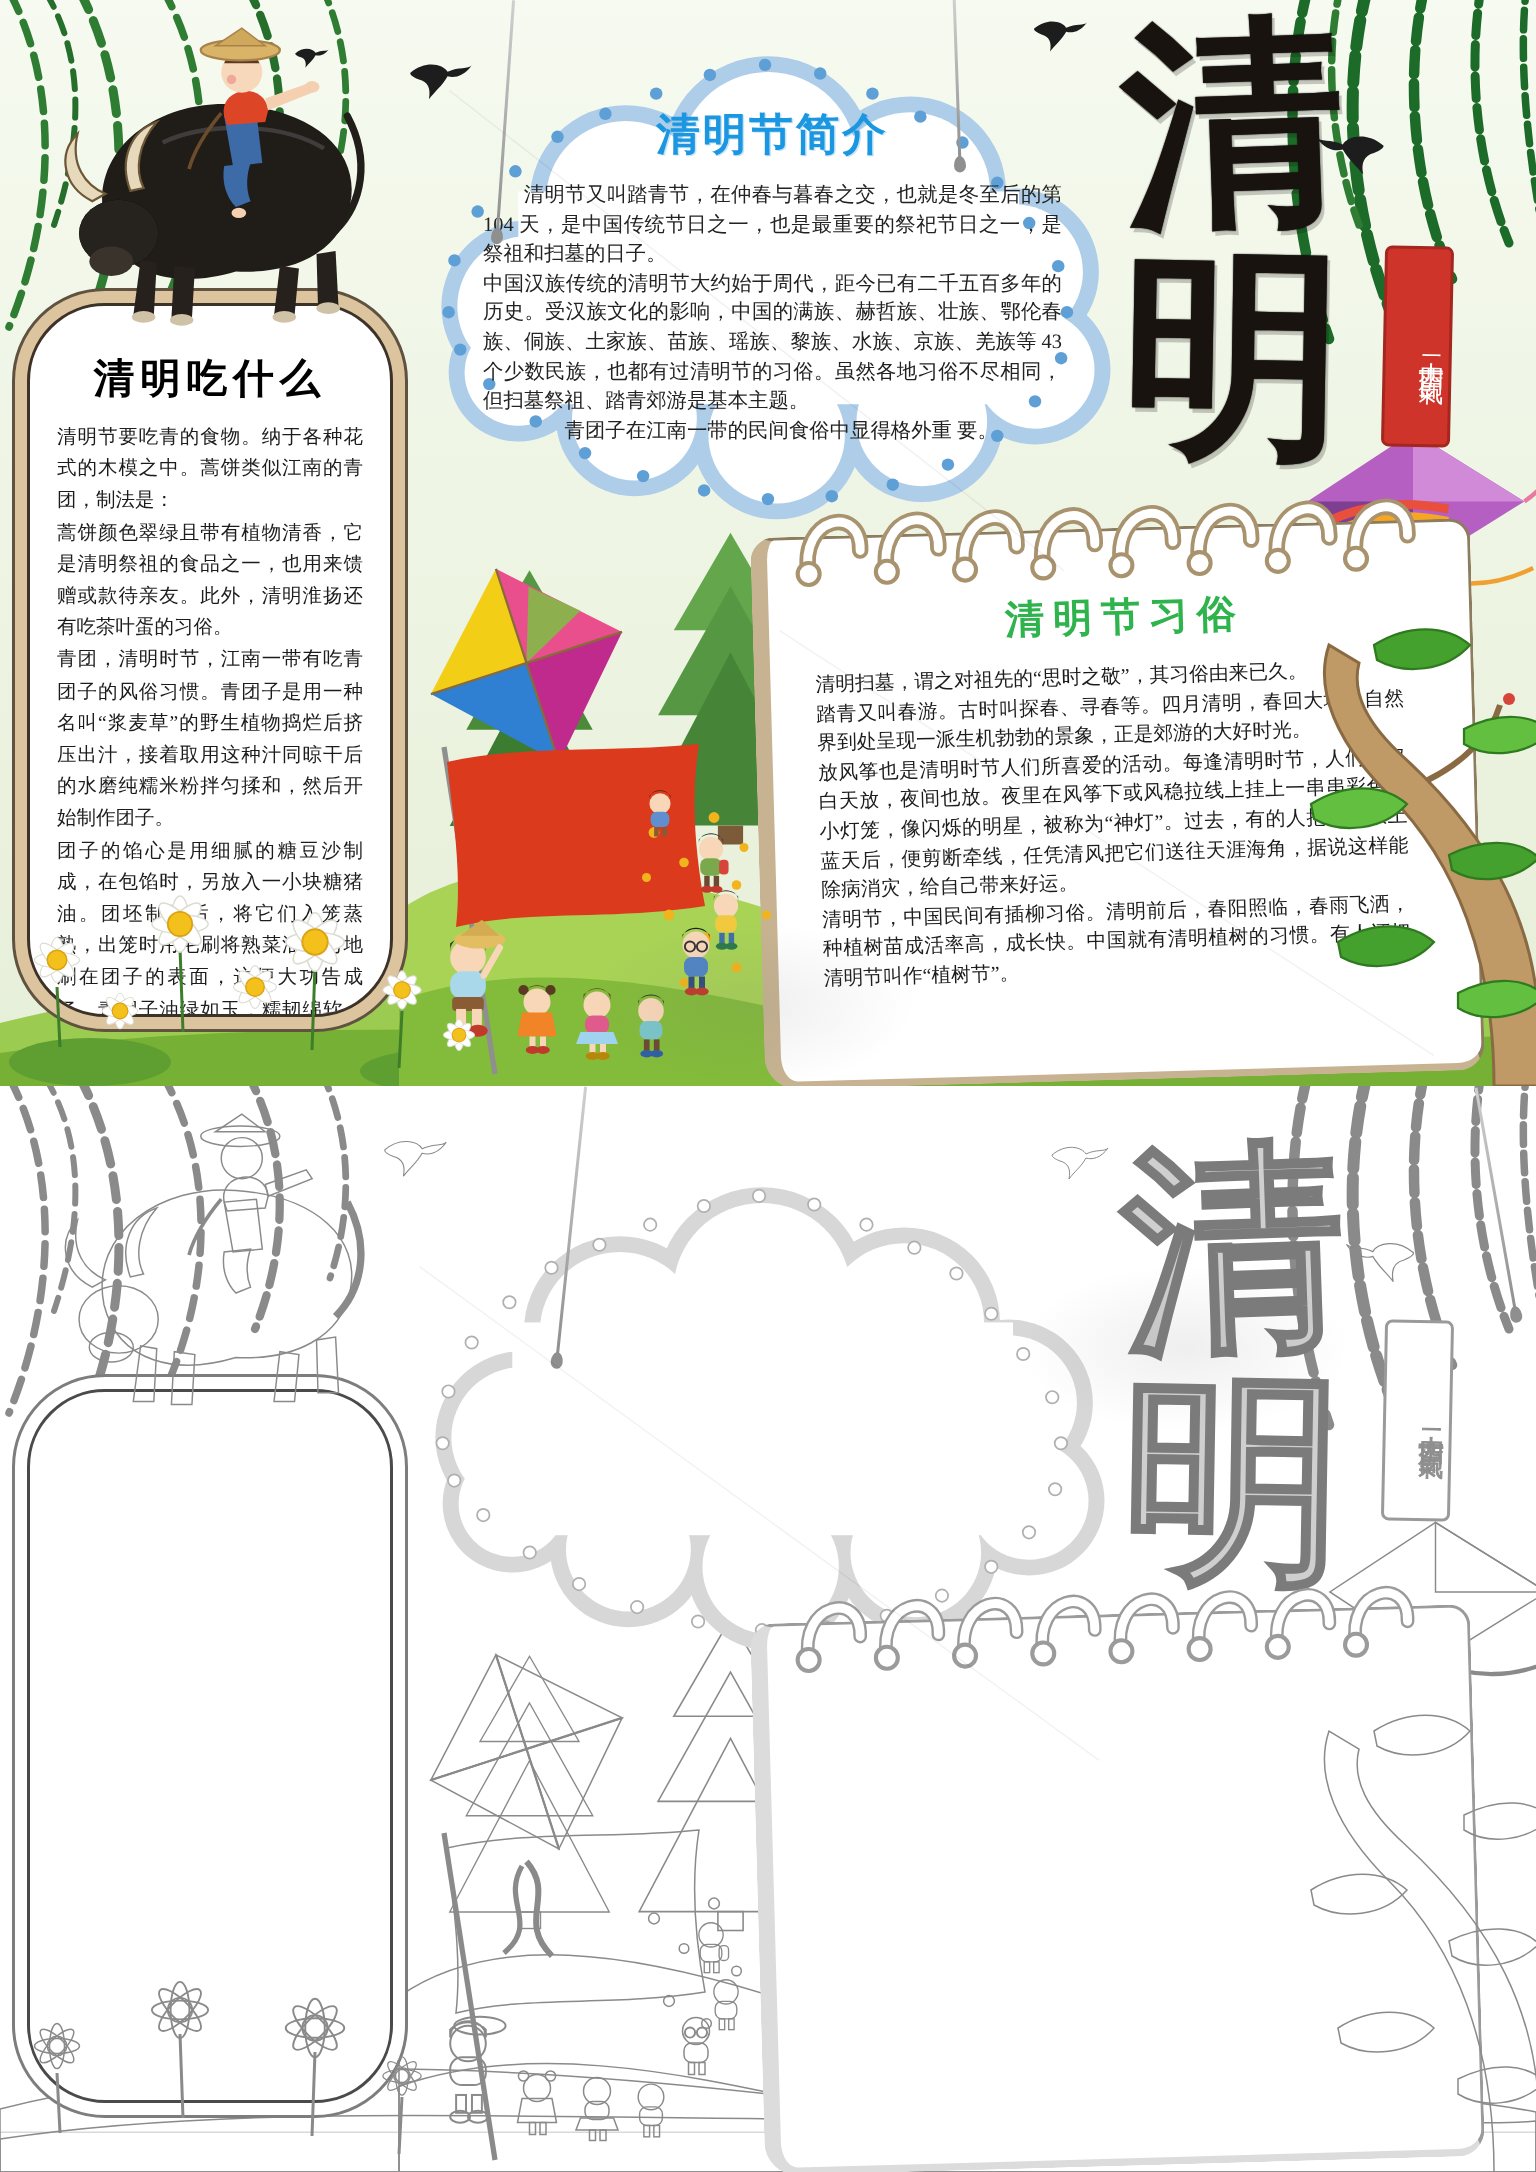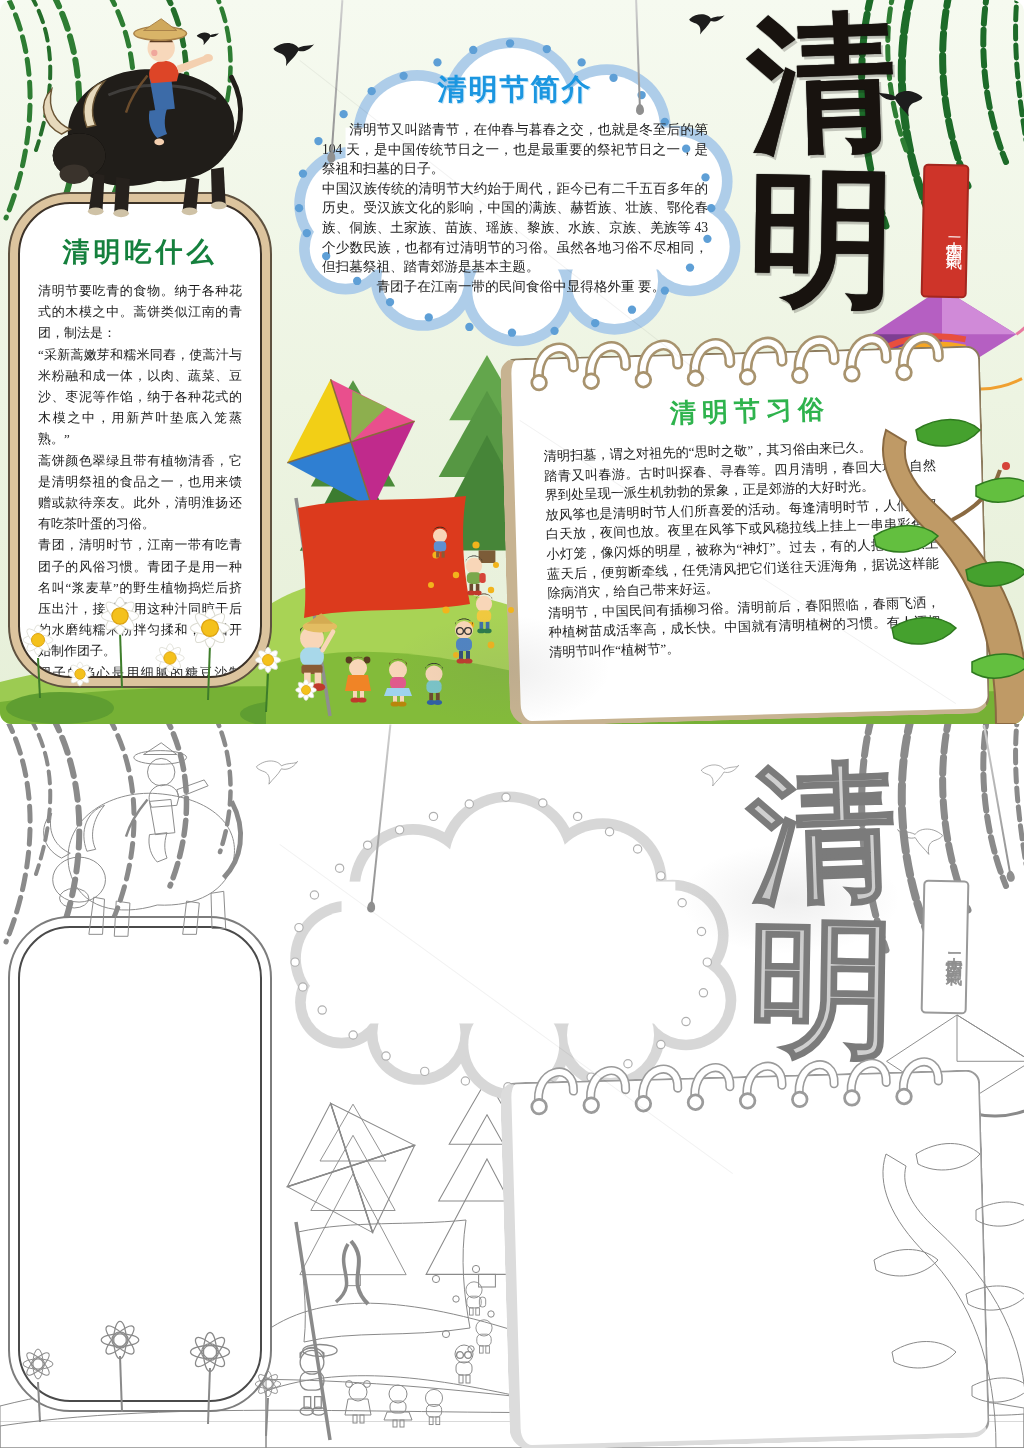--- a/index.html
+++ b/index.html
@@ -1,19 +1,19 @@
 <!DOCTYPE html>
 <html><head>
 <meta charset="utf-8">
 <style>
   html,body{margin:0;padding:0;background:#ffffff;}
   .poster{position:relative;width:1024px;height:1448px;overflow:hidden;background:#fff;
           font-family:"Liberation Serif", serif;}
   .half{position:absolute;left:0;width:1024px;height:724px;overflow:hidden;}
-  .half.color{top:0;background:linear-gradient(180deg,#f6faf0 0%,#edf4e2 55%,#e6efd8 100%);border-radius:12px;}
+  .half.color{top:0;background:linear-gradient(180deg,#f6faf0 0%,#edf4e2 55%,#e6efd8 100%);}
   .half.sketch{top:724px;background:#ffffff;}
 
   
   .abs{position:absolute;}
   svg{display:block;overflow:visible;}
   .title{margin:0;text-align:center;font-weight:bold;letter-spacing:2px;}
   .body p{margin:0;text-align:justify;}
 
   
   .string{position:absolute;width:2px;background:linear-gradient(#cfcfcf,#8f8f8f);z-index:6;}
@@ -31,21 +31,21 @@
   .cloud-content .title{font-family:"Liberation Sans",sans-serif;font-size:29px;color:#1b96e0;
       text-shadow:1px 1px 0 rgba(27,150,224,.25);}
   .intro-body{margin-top:10px;font-size:13.6px;line-height:19.6px;color:#222;}
   .ti2{text-indent:2em;} .ti1{text-indent:1em;} .ti0{text-indent:0;} .ti4{text-indent:4em;}
 
   
   .panel-outer{position:absolute;border:2px solid #5f5240;background:#dcc49e;border-radius:62px;
       padding:8px;box-sizing:border-box;z-index:5;}
   .panel-inner{width:100%;height:100%;box-sizing:border-box;background:#fff;border:2.5px solid #3c3228;
       border-radius:52px;padding:30px 18px 20px 18px;overflow:hidden;}
-  .panel-inner .title{font-size:27px;color:#15803d;letter-spacing:4px;margin-bottom:10px;}
+  .panel-inner .title{font-size:27px;color:#000000;letter-spacing:4px;margin-bottom:10px;}
   .eat-body{font-size:13px;line-height:21.2px;color:#1c1c1c;}
   .sketch .panel-outer{background:#fff;border-color:#7d7d7d;}
   .sketch .panel-inner{border-color:#4a4a4a;}
 
   
   .notebook{z-index:6;transform:rotate(-1.6deg);}
   .pad{position:absolute;left:0;top:0;right:0;bottom:0;background:#fff;border:2px solid #8d7c5e;
       border-left:11px solid #c7b391;border-bottom:5px solid #c7b391;border-radius:16px 14px 18px 22px;
       box-sizing:border-box;padding:40px 22px 14px 30px;}
   .rings{position:absolute;left:22px;top:-33px;width:430px;height:72px;z-index:3;}
@@ -240,21 +240,20 @@
           <p class="ti4">青团子在江南一带的民间食俗中显得格外重 要。</p>
         </div>
       </div>
     </div>
 
     <div class="panel-outer" style="left:8px;top:192px;width:264px;height:496px;">
       <div class="panel-inner">
         <h2 class="title">清明吃什么</h2>
         <div class="body eat-body">
           <p>清明节要吃青的食物。纳于各种花式的木模之中。蒿饼类似江南的青团，制法是：</p>
-          <p>“采新蒿嫩芽和糯米同舂，使蒿汁与米粉融和成一体，以肉、蔬菜、豆沙、枣泥等作馅，纳于各种花式的木模之中，用新芦叶垫底入笼蒸熟。”</p>
           <p>蒿饼颜色翠绿且带有植物清香，它是清明祭祖的食品之一，也用来馈赠或款待亲友。此外，清明淮扬还有吃茶叶蛋的习俗。</p>
           <p>青团，清明时节，江南一带有吃青团子的风俗习惯。青团子是用一种名叫“浆麦草”的野生植物捣烂后挤压出汁，接着取用这种汁同晾干后的水磨纯糯米粉拌匀揉和，然后开始制作团子。</p>
           <p>团子的馅心是用细腻的糖豆沙制成，在包馅时，另放入一小块糖猪油。团坯制好后，将它们入笼蒸熟，出笼时用毛刷将熟菜油均匀地刷在团子的表面，这便大功告成了。青团子油绿如玉，糯韧绵软，清香扑鼻，</p>
         </div>
       </div>
     </div>
 
     <div class="calli abs" style="left:732px;top:8px;">
       <span class="c1">清</span>
       <span class="c2">明</span>

